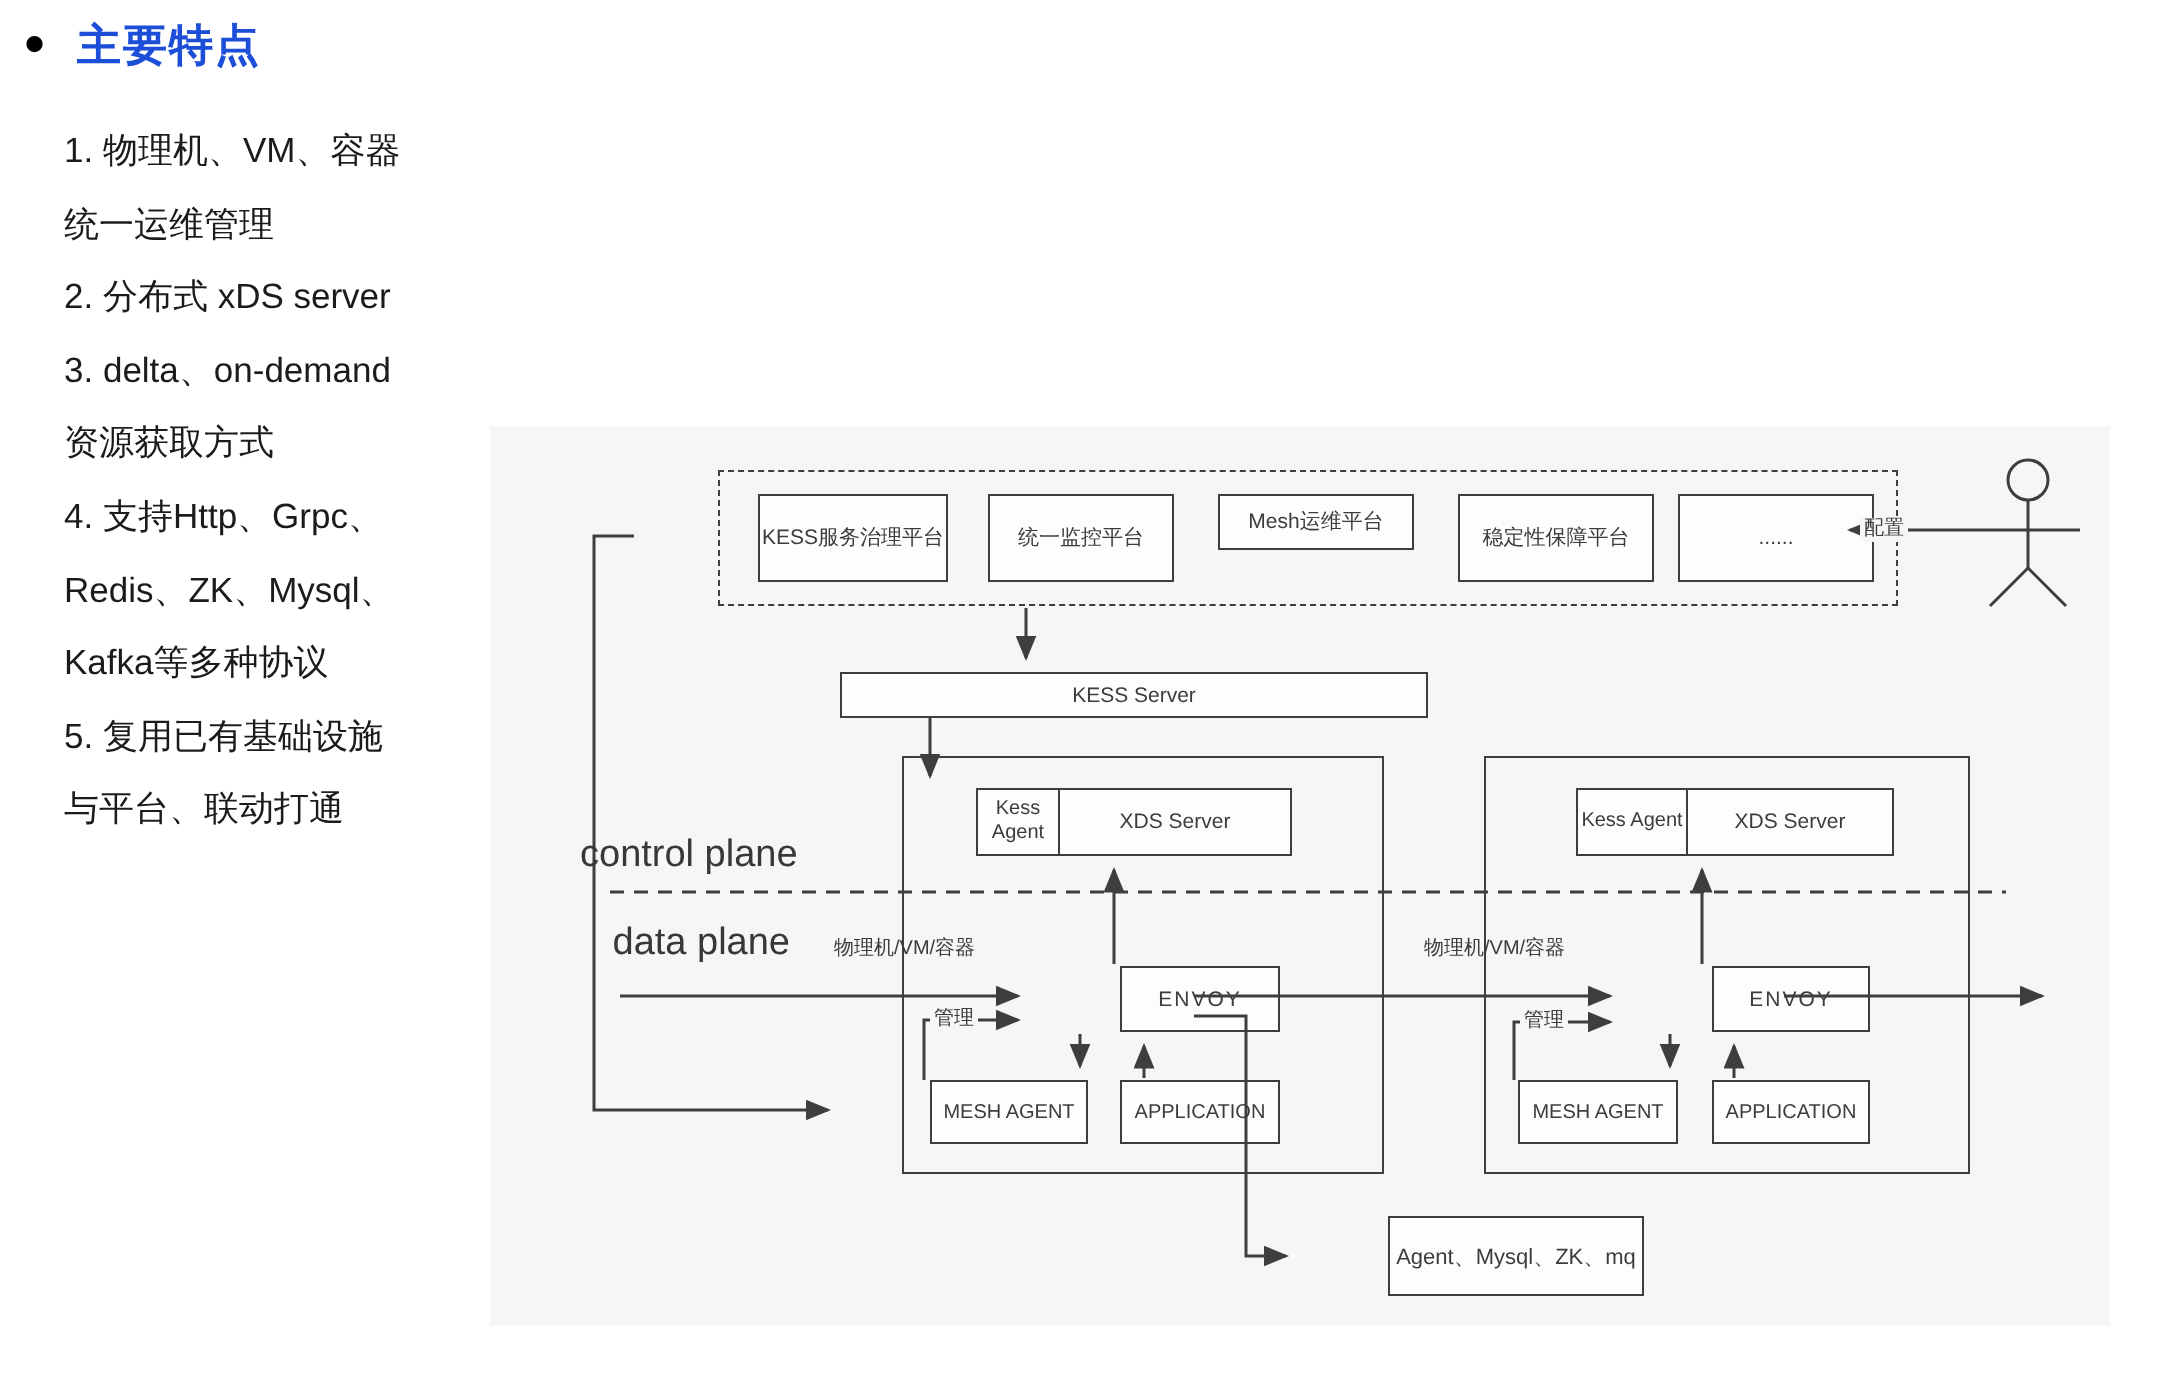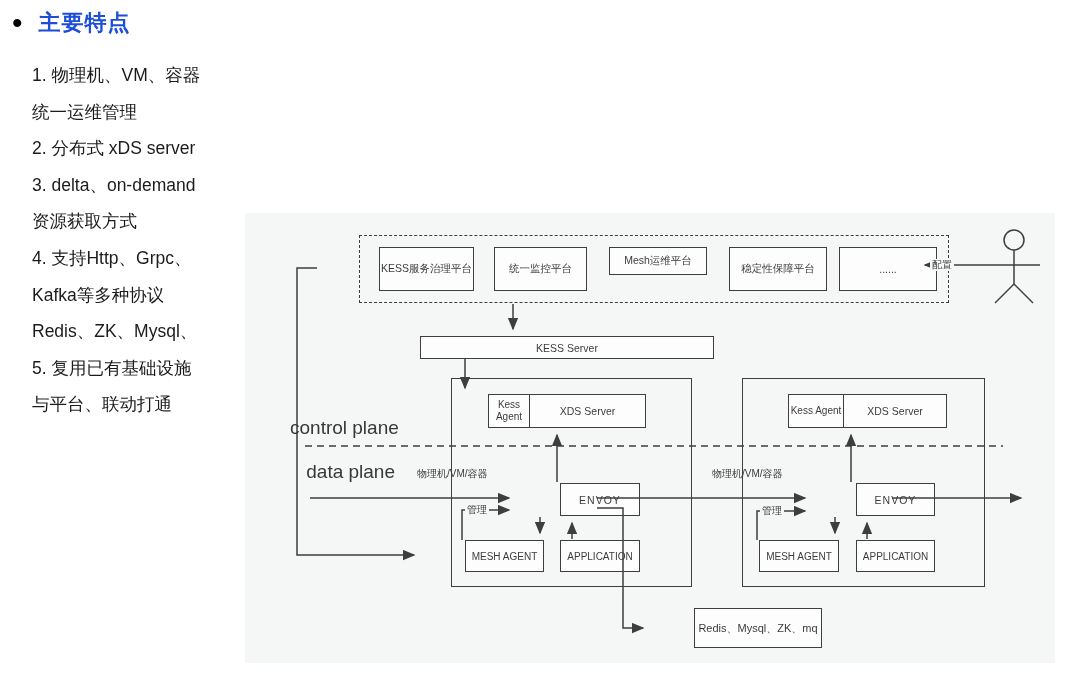--- a/index.html
+++ b/index.html
@@ -50,22 +50,22 @@
     <span class="title-bullet">•</span>
     <span class="title-text">主要特点</span>
   </div>
   <div class="feature-list">
     <div>1. 物理机、VM、容器</div>
     <div>统一运维管理</div>
     <div>2. 分布式 xDS server</div>
     <div>3. delta、on-demand</div>
     <div>资源获取方式</div>
     <div>4. 支持Http、Grpc、</div>
+    <div>Redis、ZK、Mysql、</div>
     <div>Kafka等多种协议</div>
-    <div>Redis、ZK、Mysql、</div>
     <div>5. 复用已有基础设施</div>
     <div>与平台、联动打通</div>
   </div>
 
   <div class="panel"></div>
 
   <div class="dbox ghost" style="left:407px;top:378px;width:241px;height:209px;"></div>
   <div class="dbox ghost" style="left:698px;top:378px;width:243px;height:209px;"></div>
 
   <div class="dbox ghost dashed" style="left:315px;top:235px;width:590px;height:68px;"></div>
@@ -86,21 +86,21 @@
   <div class="dbox" style="left:516px;top:540px;width:80px;height:32px;font-size:10px;">APPLICATION</div>
 
   <div class="dbox combo" style="left:744px;top:394px;width:159px;height:34px;">
     <div class="cell cell1" style="width:55px;font-size:10px;line-height:12px;">Kess Agent</div>
     <div class="cell" style="flex:1;">XDS Server</div>
   </div>
   <div class="dbox caps" style="left:812px;top:483px;width:79px;height:33px;">ENVOY</div>
   <div class="dbox" style="left:715px;top:540px;width:80px;height:32px;font-size:10px;">MESH AGENT</div>
   <div class="dbox" style="left:812px;top:540px;width:79px;height:32px;font-size:10px;">APPLICATION</div>
 
-  <div class="dbox" style="left:650px;top:608px;width:128px;height:40px;font-size:11px;">Redis、Mysql、ZK、mq</div>
+  <div class="dbox" style="left:650px;top:608px;width:128px;height:40px;font-size:11px;">Agent、Mysql、ZK、mq</div>
 
   <svg class="overlay" width="1080" height="695" viewBox="0 0 1080 695">
     <defs>
       <marker id="arw" markerWidth="10" markerHeight="8" refX="7.5" refY="3.5" orient="auto">
         <path d="M0,0 L8.5,3.5 L0,7 Z" fill="#3e3e3e"></path>
       </marker>
     </defs>
     <g fill="none" stroke="#3e3e3e" stroke-width="1.5">
 
       <path d="M305 446 H1003" stroke-dasharray="7 5"></path>

